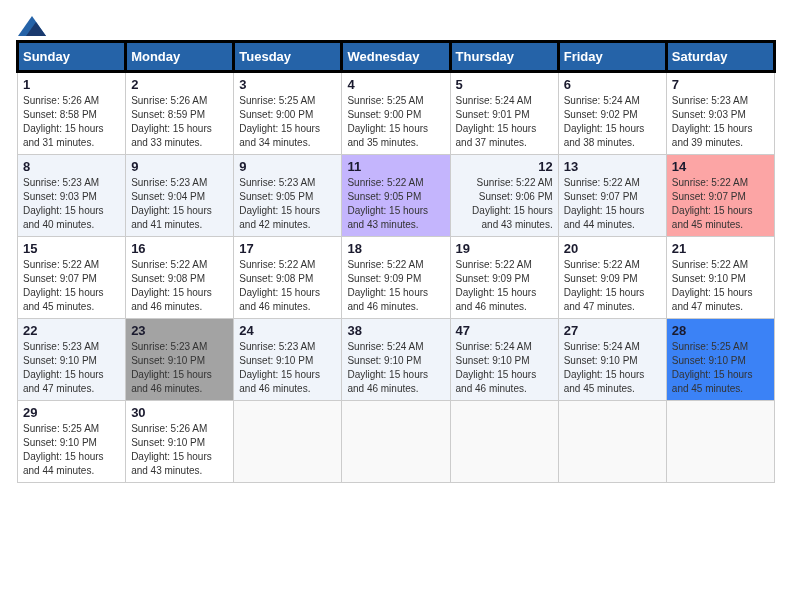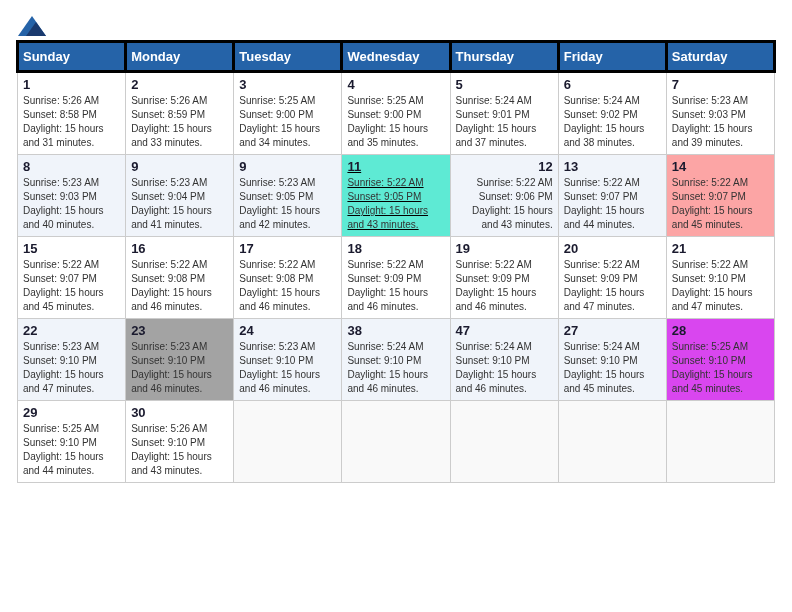--- a/index.html
+++ b/index.html
@@ -186,21 +186,21 @@
 Daylight: 15 hours
 and 41 minutes.</div>
         </td>
         <td style="background: rgb(240, 244, 250);">
           <span class="day-number">9</span>
           <div class="day-info" style="white-space: pre-line;">Sunrise: 5:23 AM
 Sunset: 9:05 PM
 Daylight: 15 hours
 and 42 minutes.</div>
         </td>
-        <td style="background: #5eead4; text-decoration: underline;">
+        <td style="background: #c4b5fd;">
           <span class="day-number">11</span>
           <div class="day-info" style="white-space: pre-line;">Sunrise: 5:22 AM
 Sunset: 9:05 PM
 Daylight: 15 hours
 and 43 minutes.</div>
         </td>
         <td style="background: rgb(240, 244, 250); text-align: right;">
           <span class="day-number">12</span>
           <div class="day-info" style="white-space: pre-line;">Sunrise: 5:22 AM
 Sunset: 9:06 PM
@@ -309,21 +309,21 @@
 Daylight: 15 hours
 and 46 minutes.</div>
         </td>
         <td style="background: rgb(240, 244, 250); margin-left: 13px;">
           <span class="day-number">27</span>
           <div class="day-info" style="white-space: pre-line;">Sunrise: 5:24 AM
 Sunset: 9:10 PM
 Daylight: 15 hours
 and 45 minutes.</div>
         </td>
-        <td style="background: #d946ef;">
+        <td style="background: #3b82f6;">
           <span class="day-number">28</span>
           <div class="day-info" style="white-space: pre-line;">Sunrise: 5:25 AM
 Sunset: 9:10 PM
 Daylight: 15 hours
 and 45 minutes.</div>
         </td>
       </tr>
       <tr>
         <td>
           <span class="day-number">29</span>

